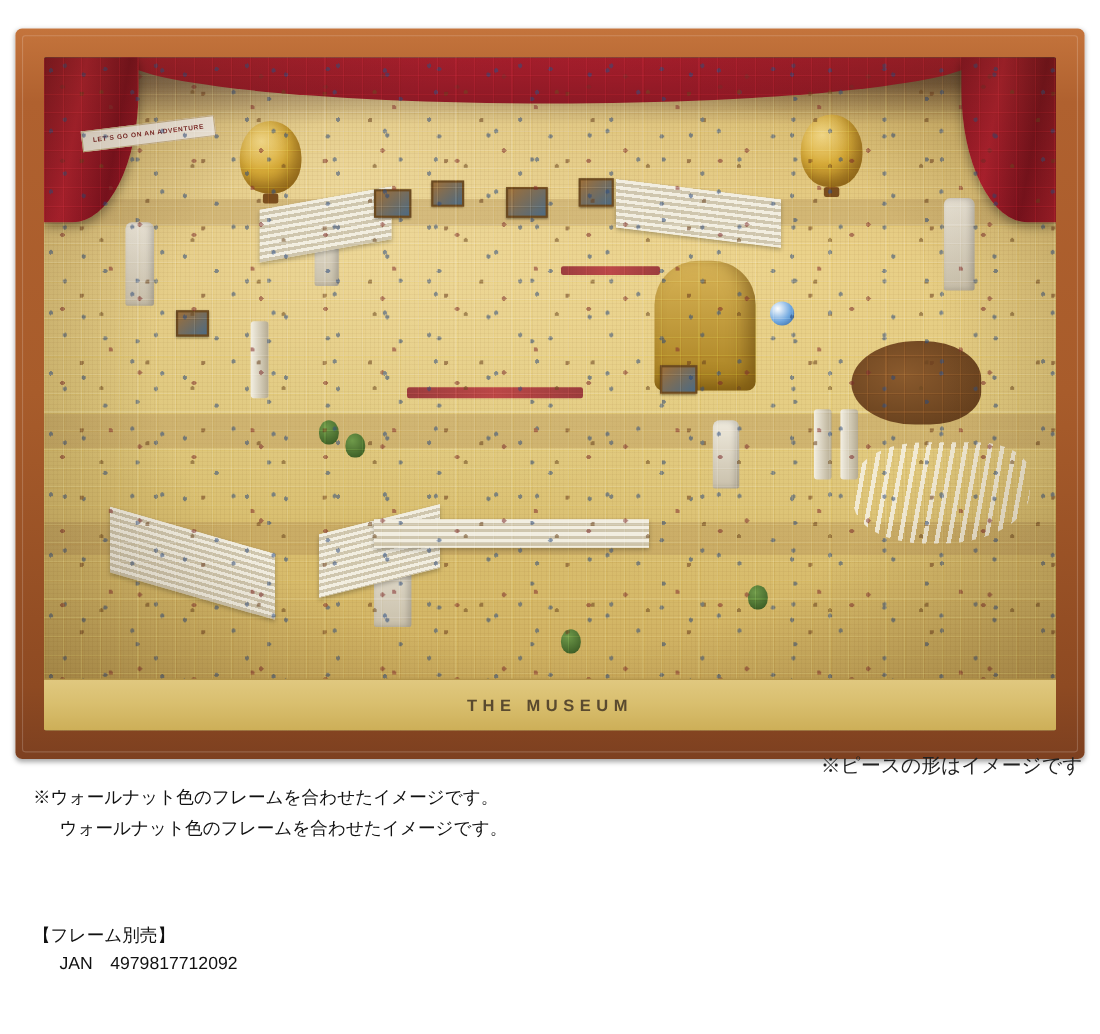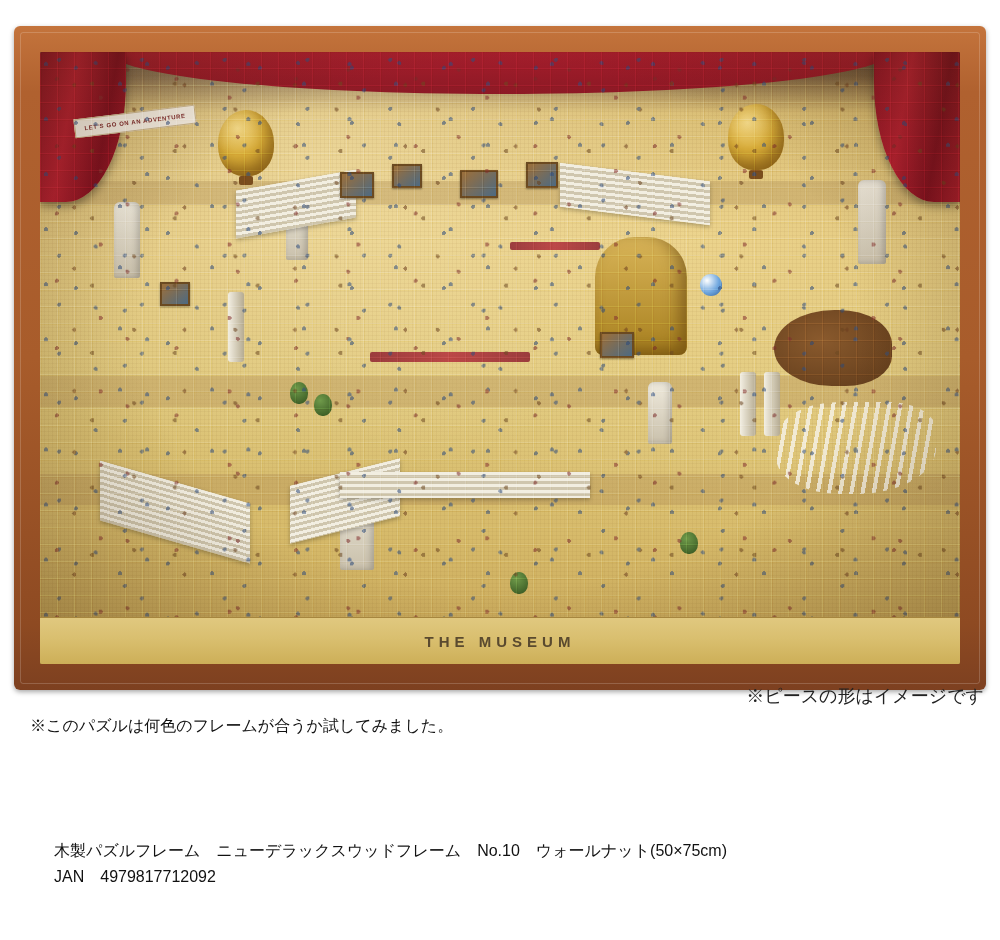--- a/index.html
+++ b/index.html
@@ -292,19 +292,20 @@
         </div>
       </div>
 
     </div>
   </div>
 </div>
 
 <div class="note-right">※ピースの形はイメージです</div>
 
 <div class="note-block">
-  <div>※このパズルは何色のフレームが合うか試してみました。</div>
+  <div>※ウォールナット色のフレームを合わせたイメージです。</div>
+  <div class="l2">ウォールナット色のフレームを合わせたイメージです。</div>
 </div>
 
 <div class="frame-block">
-  <div class="ind">木製パズルフレーム　ニューデラックスウッドフレーム　No.10　ウォールナット(50×75cm)</div>
+  <div>【フレーム別売】</div>
   <div class="ind">JAN　4979817712092</div>
 </div>
 
 </body></html>

